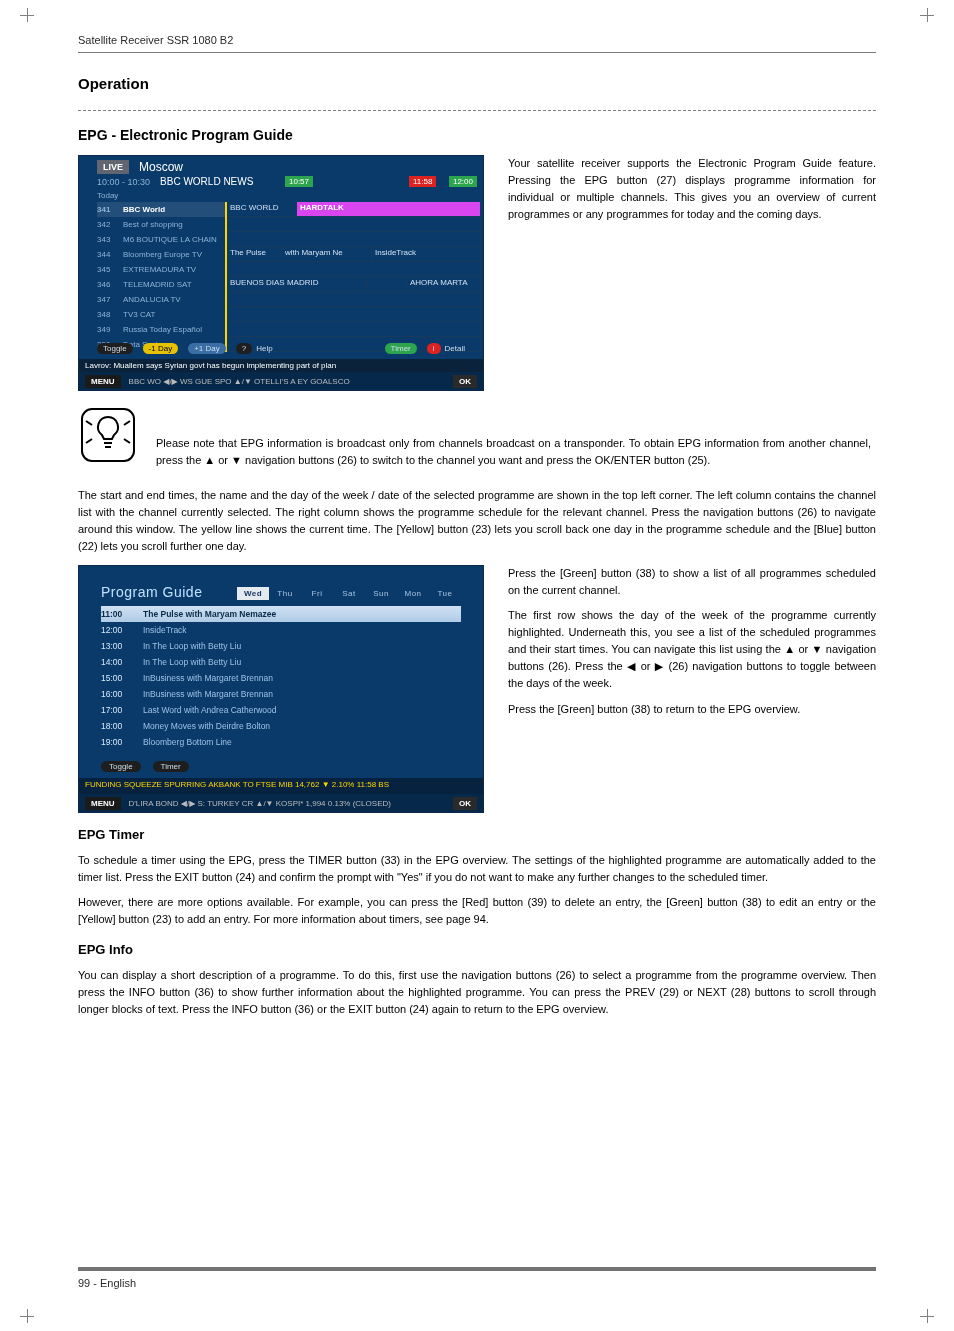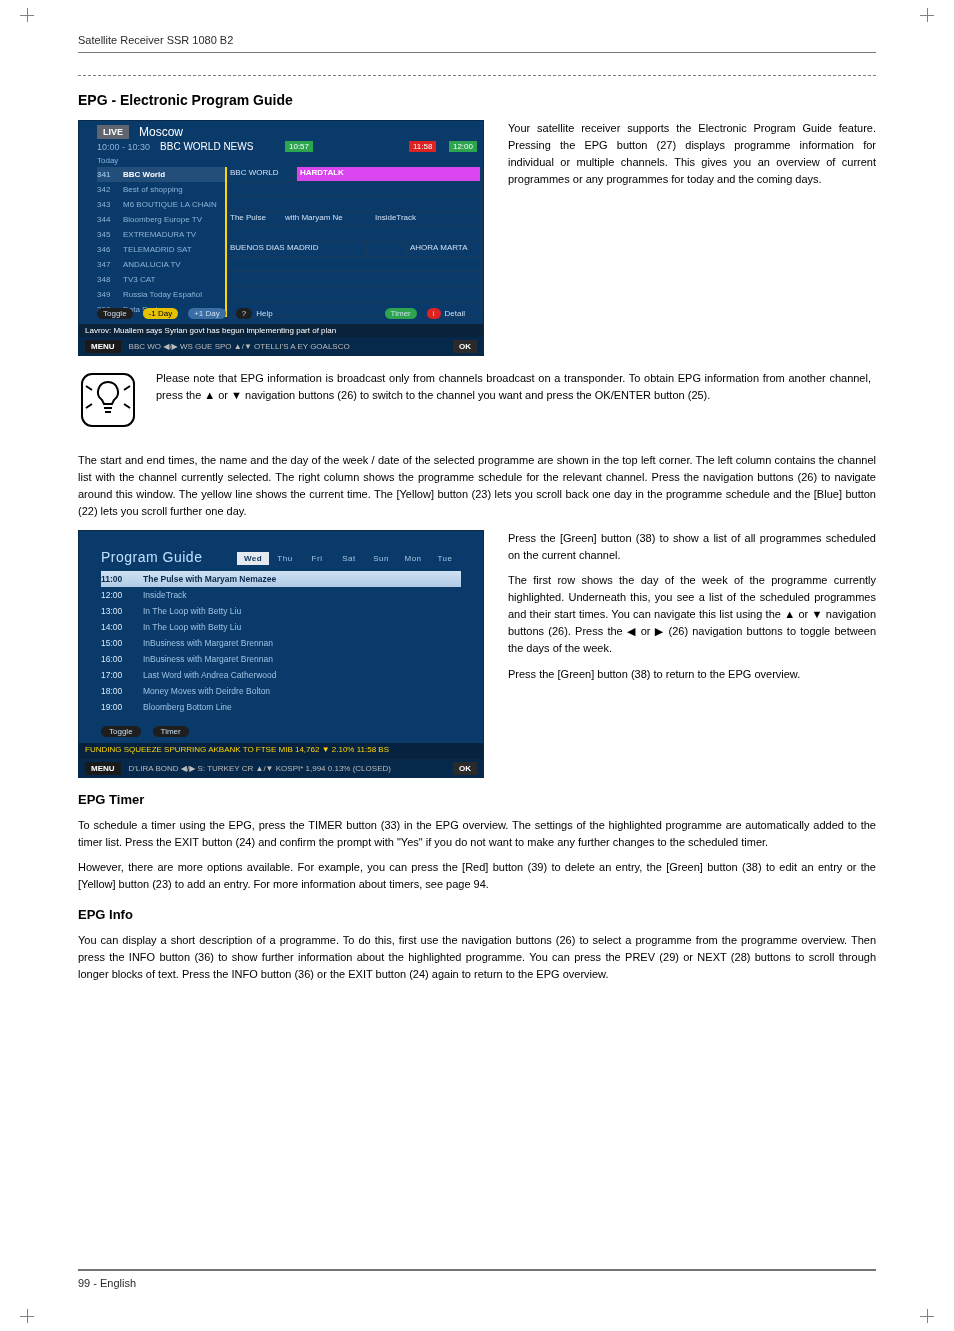--- a/index.html
+++ b/index.html
@@ -15,24 +15,24 @@
   .crop.br { bottom: 8px; right: 20px; }
   .running-header { font-size: 11px; color: #2a2a2a; border-bottom: 1px solid #7a7a7a; padding-bottom: 6px; margin-bottom: 22px; }
   h1.op { font-size: 15px; font-weight: bold; margin-bottom: 18px; }
   .hr-dash { border: none; border-top: 1px dashed #808080; margin: 4px 0 16px 0; }
   h2.sub { font-size: 14px; font-weight: bold; margin-bottom: 12px; }
   h3.sub { font-size: 13px; font-weight: bold; margin: 14px 0 10px 0; }
   p.body { font-size: 11px; line-height: 1.55; text-align: justify; margin-bottom: 8px; }
   .two-col { display: flex; gap: 24px; align-items: flex-start; margin-bottom: 14px; }
   .two-col .left { flex: 0 0 406px; }
   .two-col .right { flex: 1; }
-  .note-row { display: flex; gap: 18px; align-items: flex-start; margin: 14px 5px 18px 0; }
+  .note-row { display: flex; gap: 18px; align-items: flex-end; margin: 14px 5px 18px 0; }
   .note-icon { flex: 0 0 60px; }
   .note-text { flex: 1; font-size: 11px; line-height: 1.55; text-align: justify; }
-  .footer { position: absolute; bottom: 42px; left: 78px; right: 78px; border-top: 2px solid #737373; padding-top: 6px; font-size: 11px; color: #2a2a2a; }
+  .footer { position: absolute; bottom: 42px; left: 78px; right: 78px; border-top: 4px solid #737373; padding-top: 6px; font-size: 11px; color: #2a2a2a; }
 
   
   .epg1 { width: 406px; height: 236px; background: #0a3a6a; color: #cfdfef; font-size: 9px; position: relative; overflow: hidden; border: 1px solid #0a2a4a; }
   .epg1 .titlebar { display: flex; align-items: center; gap: 10px; padding: 4px 18px 0 18px; }
   .epg1 .live-badge { display: inline-block; padding: 2px 6px; background: #606570; color: #fff; font-weight: bold; font-size: 9px; }
   .epg1 .channel-title { color: #fff; font-size: 12px; }
   .epg1 .inforow { display: flex; align-items: center; padding: 2px 18px 4px 18px; font-size: 9px; position: relative; }
   .epg1 .timerange { color: #8db3d6; margin-right: 10px; }
   .epg1 .prog-now { color: #fff; font-size: 10px; }
   .epg1 .time-pill { position: absolute; top: 2px; color: #fff; font-size: 8px; padding: 1px 4px; }
@@ -89,20 +89,21 @@
 <body>
 
 <div class="page">
   <span class="crop tl"></span>
   <span class="crop tr"></span>
   <span class="crop bl"></span>
   <span class="crop br"></span>
 
   <div class="running-header">Satellite Receiver SSR 1080 B2</div>
 
+  <h1 class="op">Operation</h1>
   <hr class="hr-dash">
 
   <h2 class="sub">EPG  - Electronic Program Guide</h2>
 
   <div class="two-col">
     <div class="left">
 
       <div class="epg1">
         <div class="titlebar">
           <span class="live-badge">LIVE</span>

